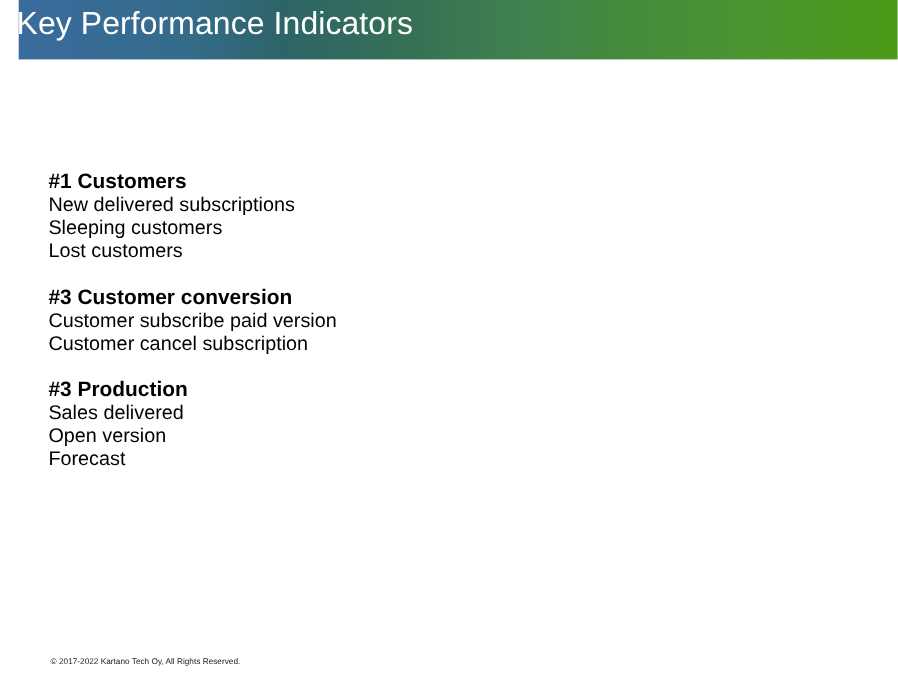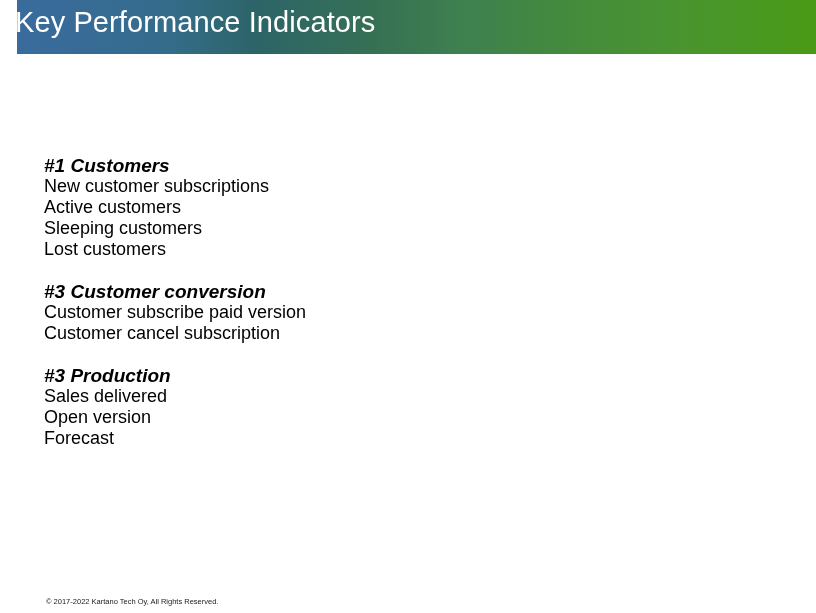--- a/index.html
+++ b/index.html
@@ -69,21 +69,20 @@
   .kpi-group:last-child {
     margin-bottom: 15px;
   }
   .kpi-heading {
     margin: 0;
     font-size: 19px;
     font-weight: bold;
     line-height: 21px;
     color: #000000;
     white-space: nowrap;
-    font-style: italic;
   }
   .kpi-list {
     list-style: none;
     margin: 0;
     padding: 0;
   }
   .kpi-item {
     font-size: 18px;
     font-weight: normal;
     line-height: 21px;
@@ -109,22 +108,21 @@
 
   <div class="title-banner">
     <h1 class="title-text">Key Performance Indicators</h1>
   </div>
 
   <div class="content">
 
     <div class="kpi-group">
       <div class="kpi-heading">#1 Customers</div>
       <ul class="kpi-list">
-        <li class="kpi-item">New customer subscriptions</li>
-        <li class="kpi-item">Active customers</li>
+        <li class="kpi-item">New delivered subscriptions</li>
         <li class="kpi-item">Sleeping customers</li>
         <li class="kpi-item">Lost customers</li>
       </ul>
     </div>
 
     <div class="kpi-group">
       <div class="kpi-heading">#3 Customer conversion</div>
       <ul class="kpi-list">
         <li class="kpi-item">Customer subscribe paid version</li>
         <li class="kpi-item">Customer cancel subscription</li>

